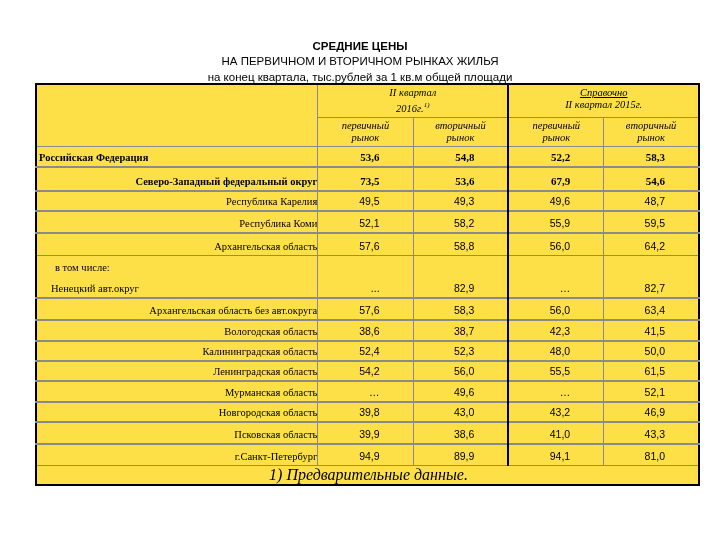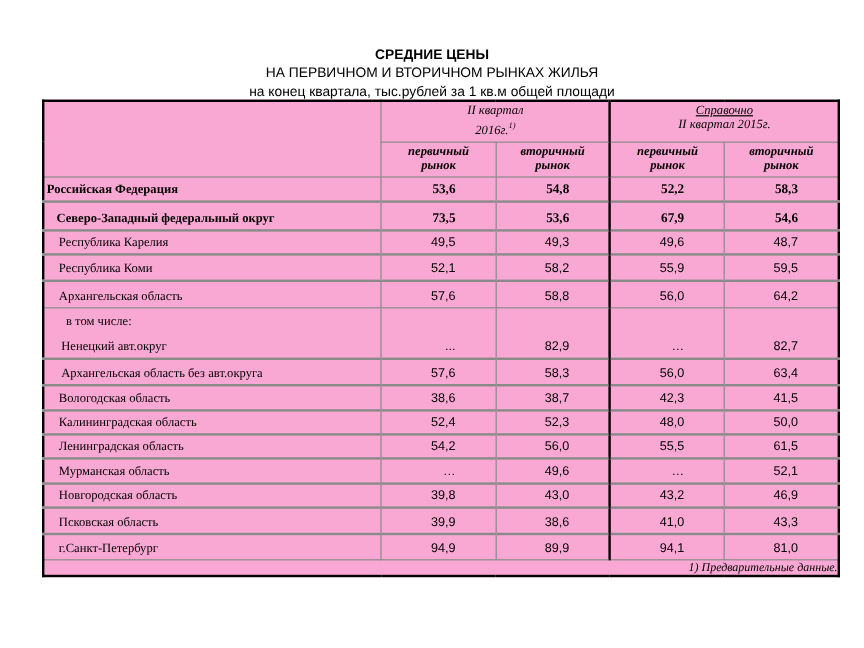--- a/index.html
+++ b/index.html
@@ -3,40 +3,40 @@
 <meta charset="utf-8">
 <style>
   html, body { margin:0; padding:0; background:#ffffff; }
   body { width:720px; height:540px; position:relative; overflow:hidden; font-family:"Liberation Sans", sans-serif; }
   .title { position:absolute; left:0; width:720px; text-align:center; color:#000;margin-top:22px; }
   .t1 { top:18px; font-size:11.5px; font-weight:bold; }
   .t2 { top:33px; font-size:11.5px; font-weight:normal; }
   .t3 { top:49px; font-size:11.5px; }
   table.data {
     position:absolute; left:35px; top:83px; width:665px;
-    border-collapse:collapse; background:#f9a8d4;
+    border-collapse:collapse; background:#fde047;
     border:2px solid #000;
     font-family:"Liberation Serif", serif; font-size:10.5px; color:#000;
     table-layout:fixed;
   }
   table.data td { padding:0; border:1px solid #8a8a8a; vertical-align:bottom; }
   table.data col.c0 { width:272px; }
   table.data col.cn { width:92px; }
   .hdr { text-align:center; font-style:italic; line-height:12px; padding:2px 2px !important; vertical-align:top !important; font-size:10.5px; }
   .hdr u { }
   .sup { font-size:7px; vertical-align:super; }
   .lbl { padding-left:12px !important; padding-bottom:3px !important; white-space:nowrap; }
   .lbl.bold { font-weight:bold; padding-left:2px !important; }
   .lbl.nwfd { font-weight:bold; padding-left:10px !important; }
   .lbl.sub { padding-left:14px !important; }
   .num { text-align:right; padding-right:33px !important; padding-bottom:3px !important; font-family:Liberation Sans, sans-serif; font-size:10.5px; }
   .num.b { font-weight:bold; font-family:"Liberation Serif", serif; font-size:11px; }
   .thick-l { border-left:2px solid #000 !important; }
-  .thick-top { border-top:2px solid #8a8a8a !important; }
-  .foot { font-style:italic; text-align:right; padding-left:2px !important; border-top:1px solid #000 !important; font-size:10px; }
+  .thick-top { border-top:2px solid #8a8a8a !important;text-align:right; }
+  .foot { font-style:italic; text-align:center; padding-left:2px !important; border-top:1px solid #000 !important; font-size:16px; }
   .inner-lbl { display:block; }
 </style>
 </head>
 <body>
 
 <div class="title t1">СРЕДНИЕ ЦЕНЫ</div>
 <div class="title t2">НА ПЕРВИЧНОМ И ВТОРИЧНОМ РЫНКАХ ЖИЛЬЯ</div>
 <div class="title t3">на конец квартала, тыс.рублей за 1 кв.м общей площади</div>
 
 <table class="data">
@@ -52,21 +52,21 @@
     <td rowspan="2"></td>
     <td colspan="2" class="hdr">
       <span class="inner-lbl">II квартал</span>
       <span>2016г.</span><span class="sup">1)</span>
     </td>
     <td colspan="2" class="hdr thick-l">
       <u class="inner-lbl">Справочно</u>
       <span>II квартал 2015г.</span>
     </td>
   </tr>
-  <tr style="height:25px;font-weight:bold;">
+  <tr style="height:25px;">
     <td class="hdr"><span class="inner-lbl">первичный</span><span>рынок</span></td>
     <td class="hdr"><span class="inner-lbl">вторичный</span><span>рынок</span></td>
     <td class="hdr thick-l"><span class="inner-lbl">первичный</span><span>рынок</span></td>
     <td class="hdr"><span class="inner-lbl">вторичный</span><span>рынок</span></td>
   </tr>
   </tbody>
     <tbody id="rows-body">
       <tr style="height: 21px;">
         <td class="lbl bold"><span>Российская Федерация</span></td>
         <td class="num b">53,6</td>

